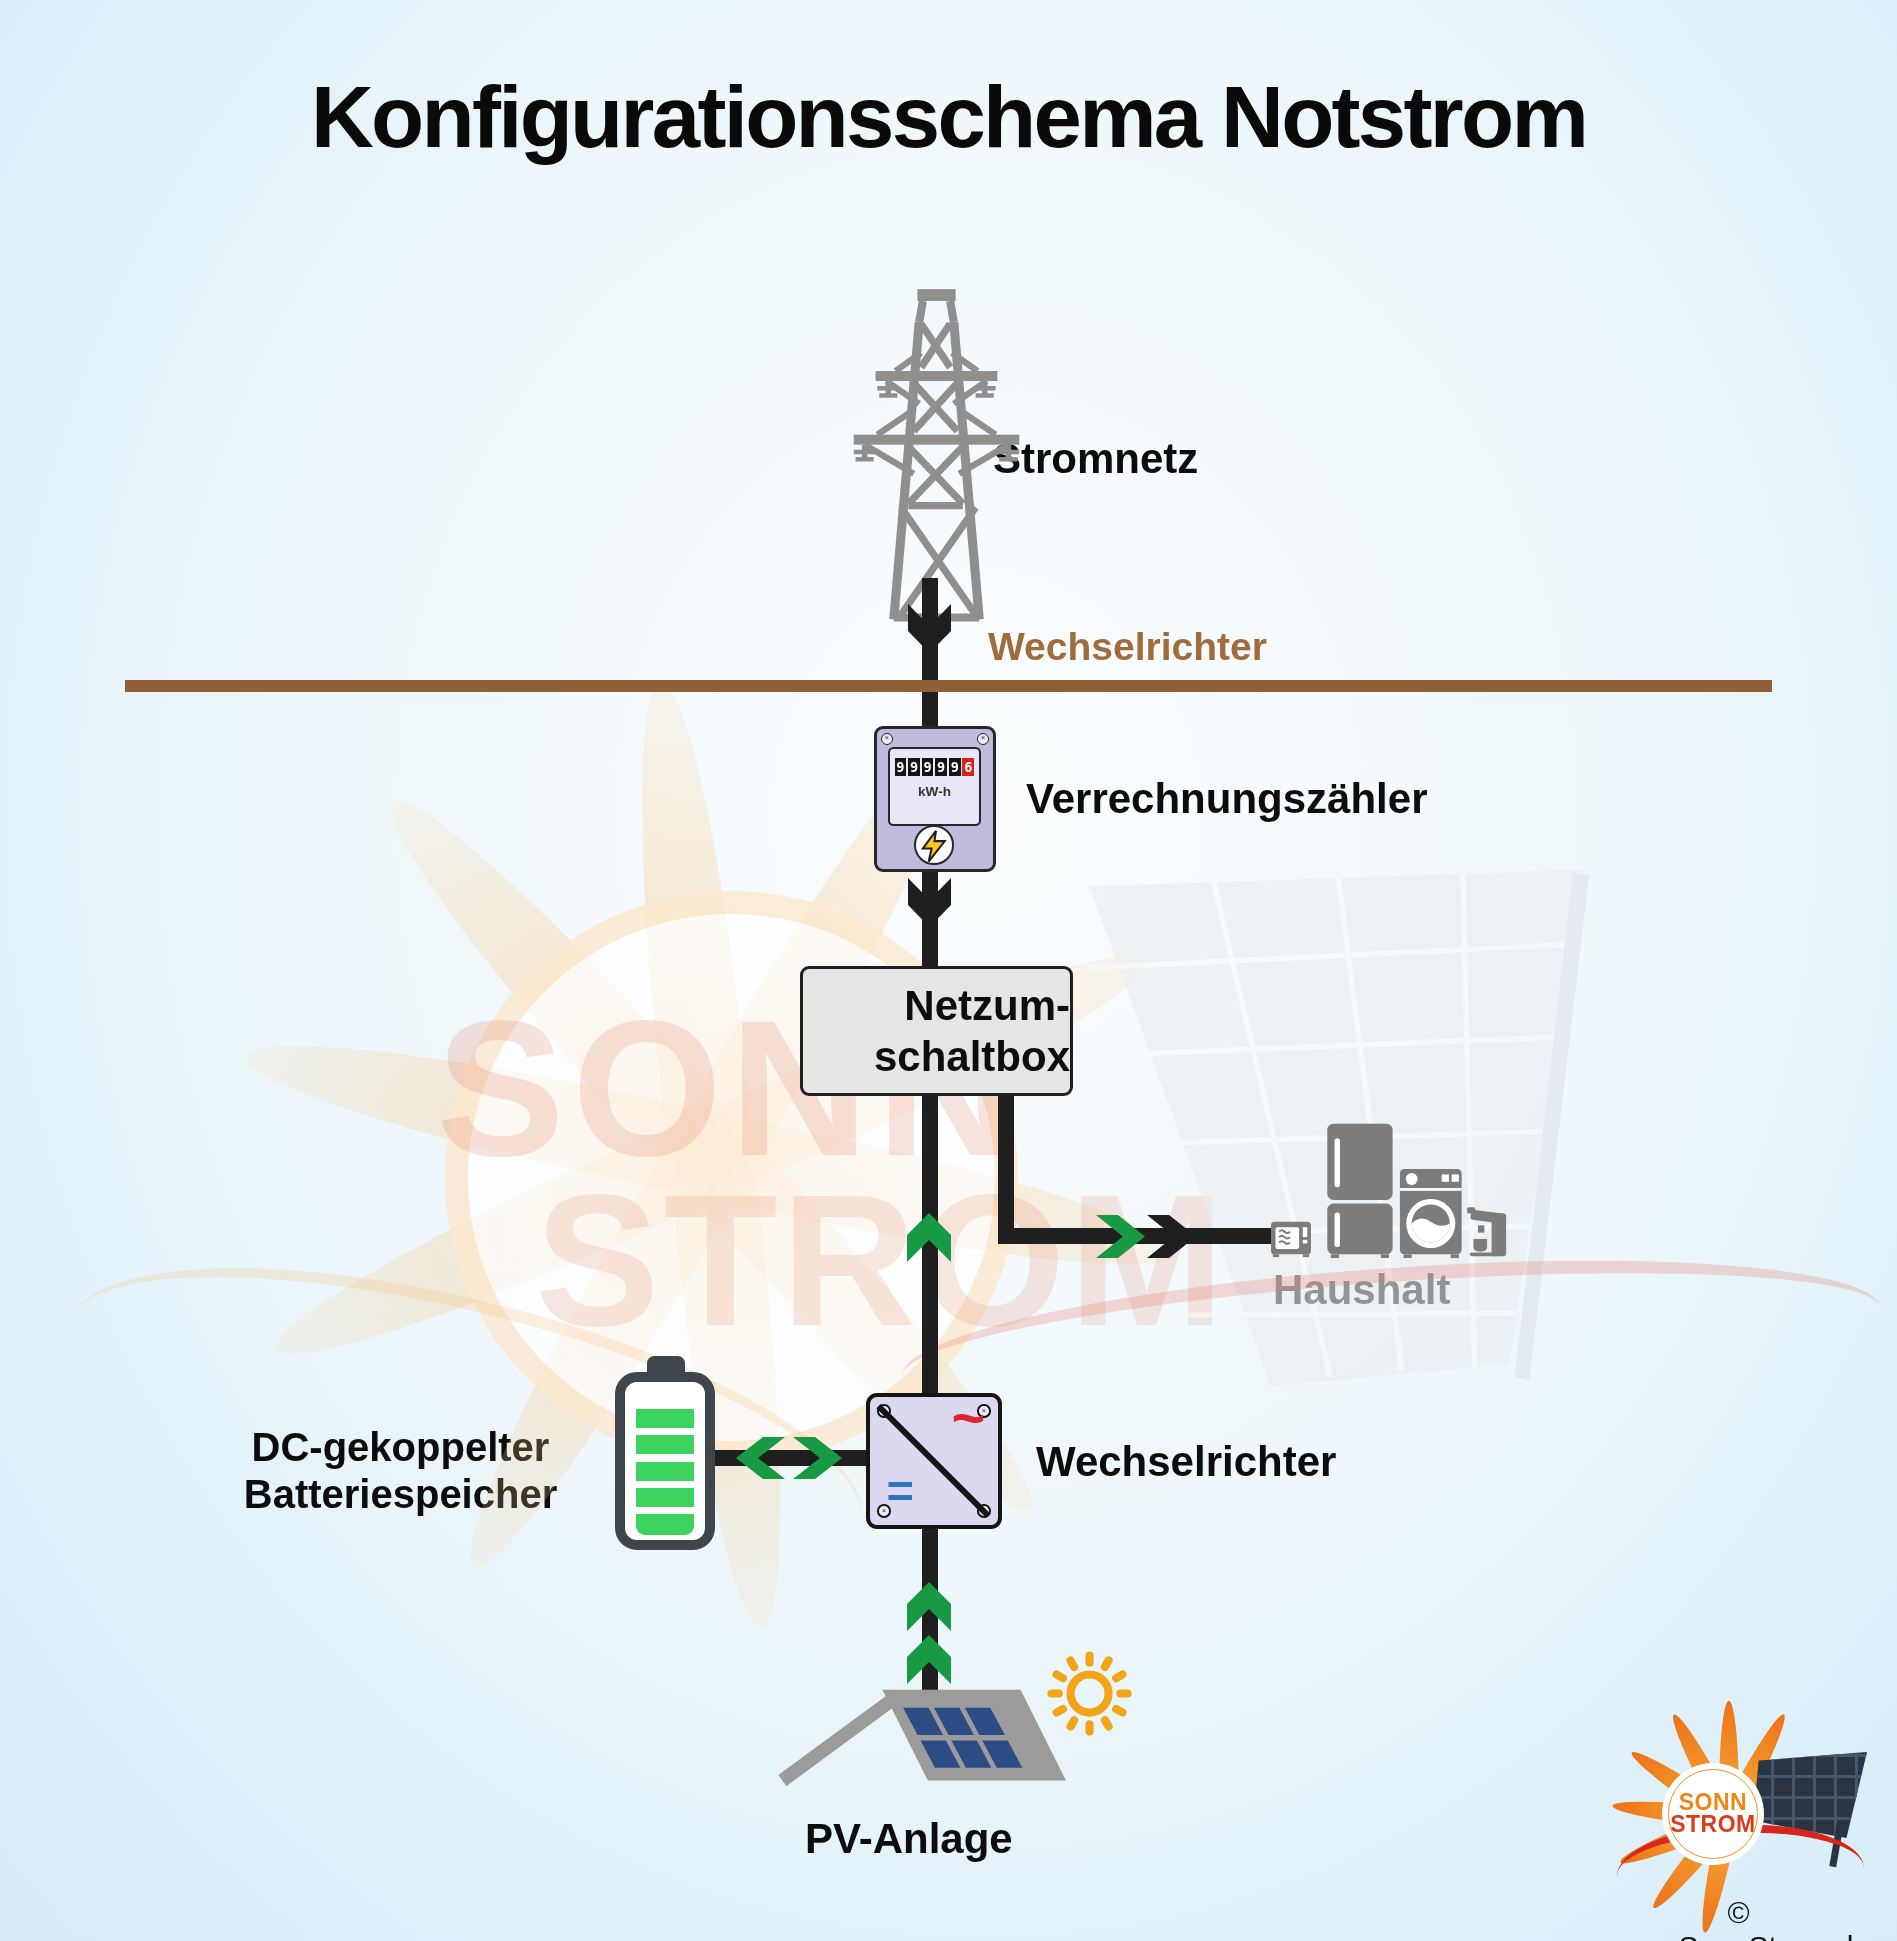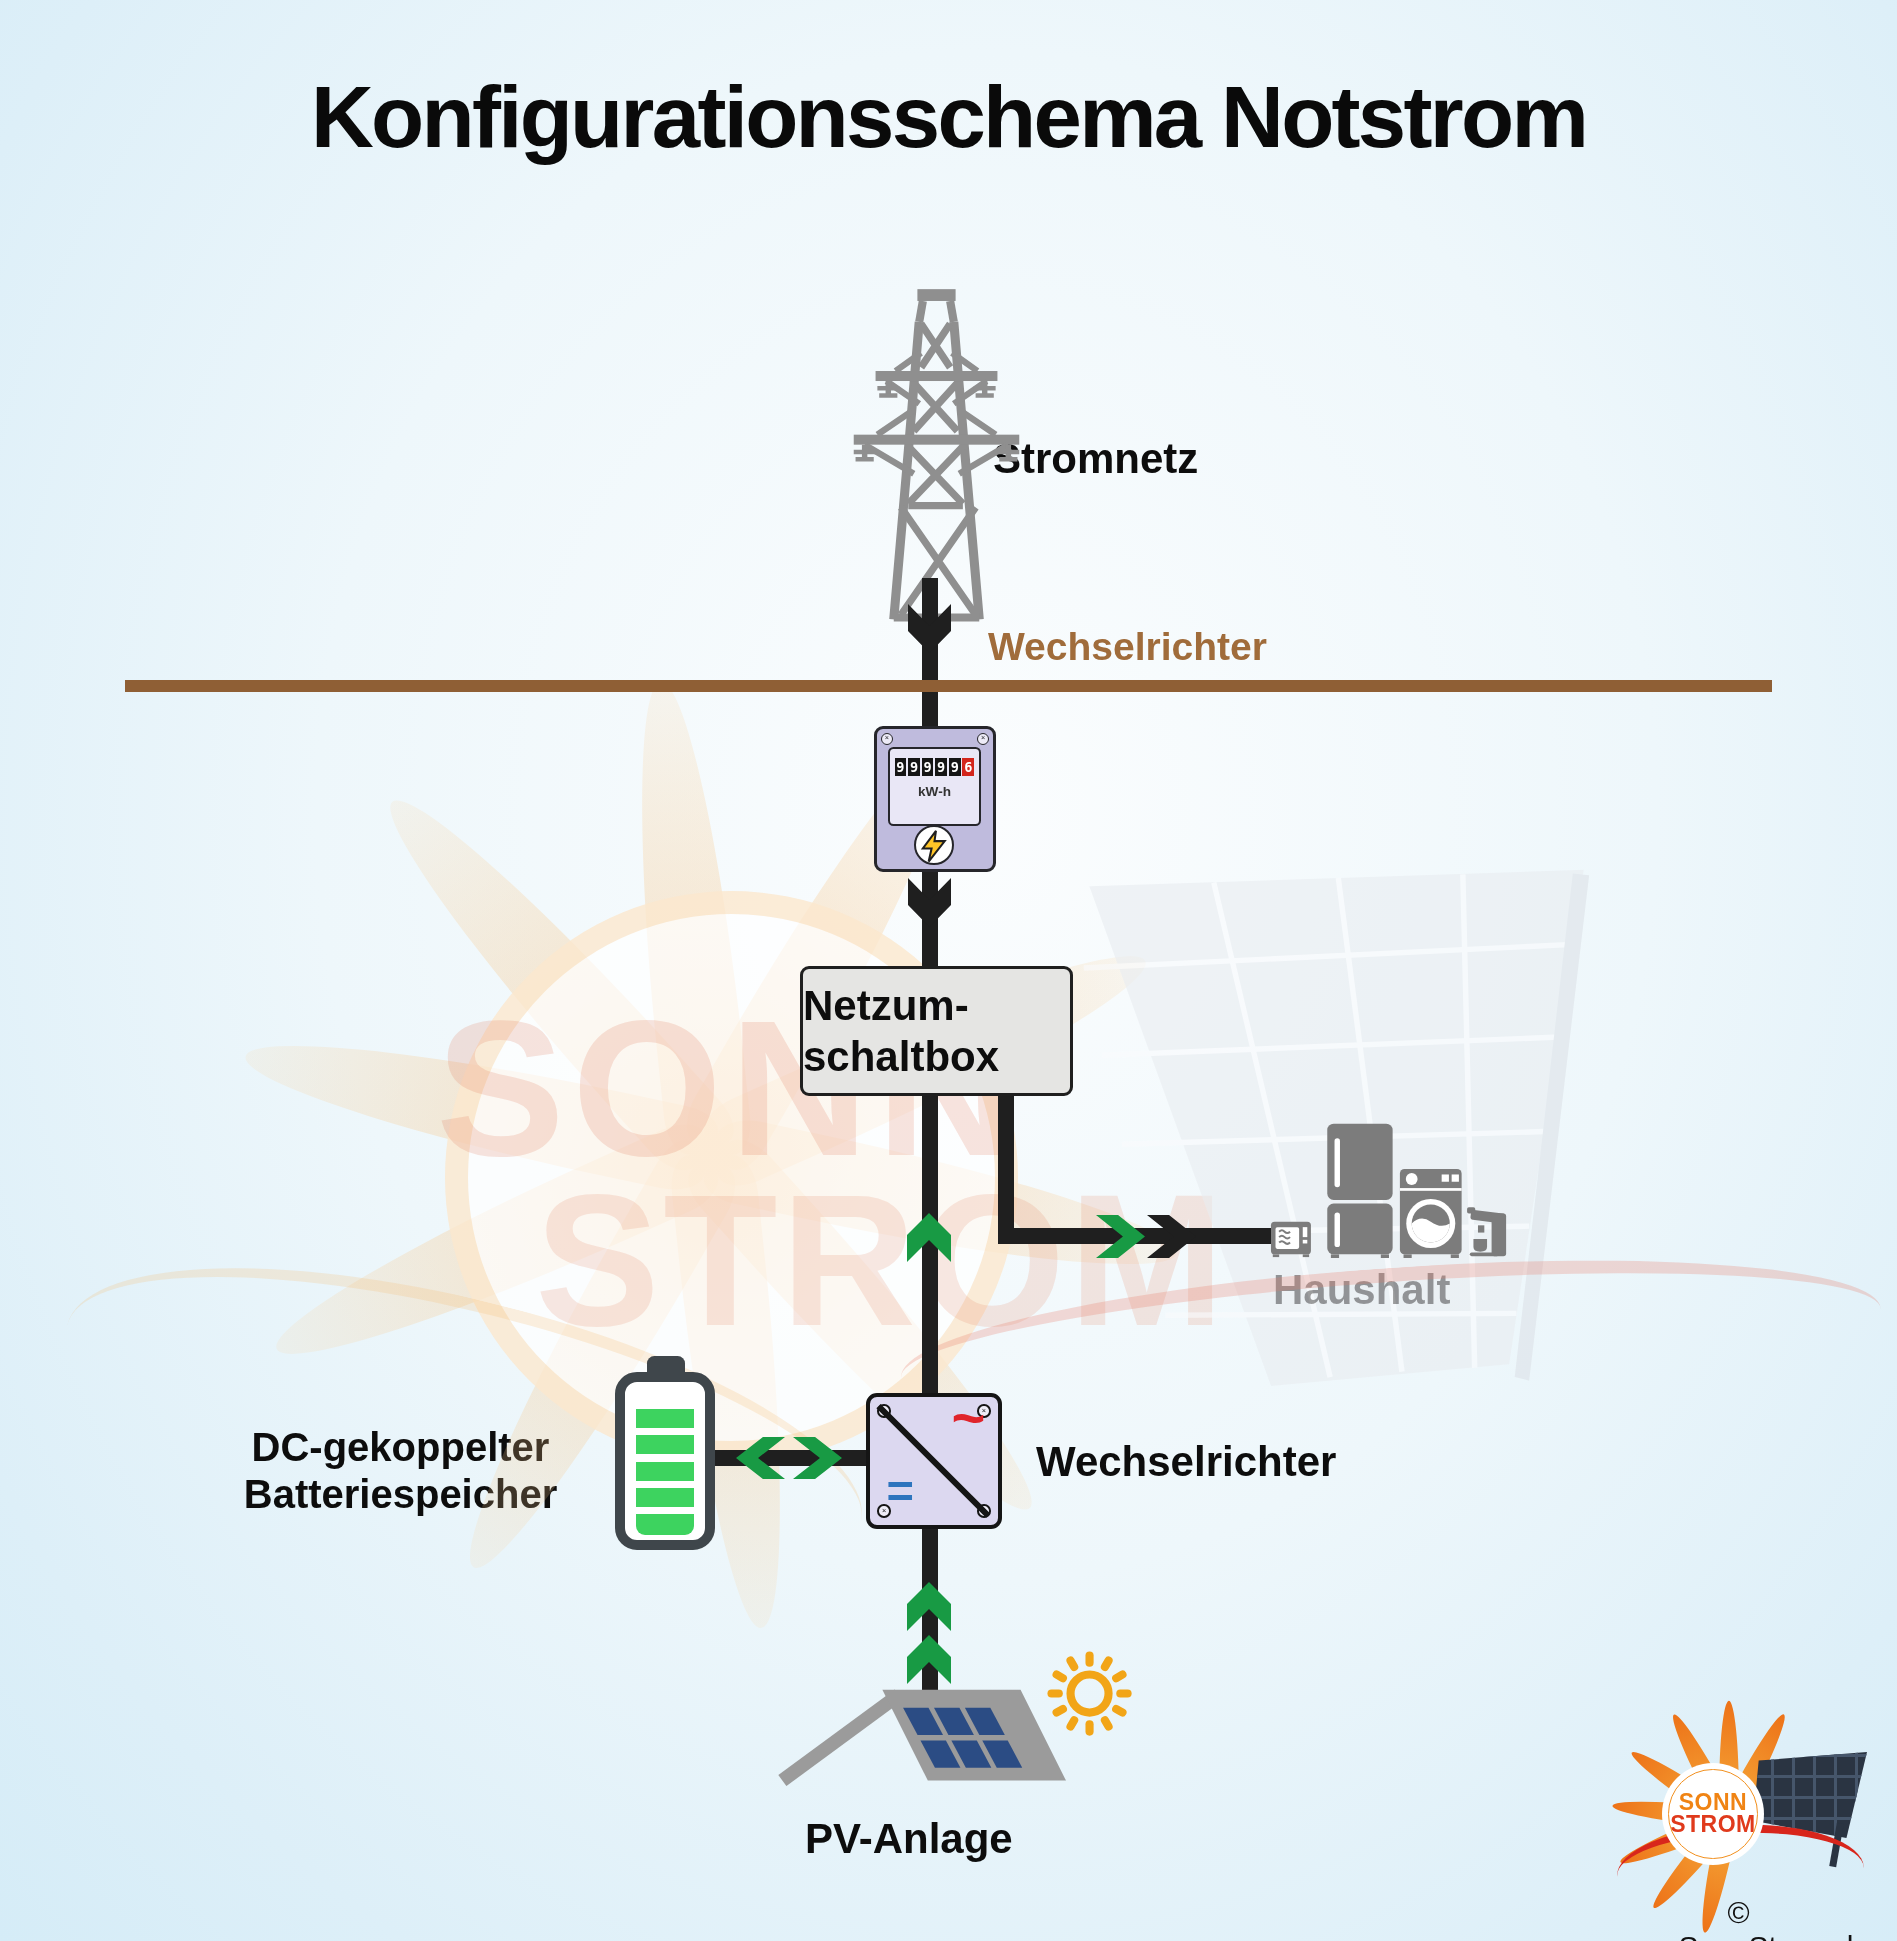--- a/index.html
+++ b/index.html
@@ -46,21 +46,21 @@
   .digit{width:11.8px;height:18px;background:#151515;color:#fff;font-family:"DejaVu Sans Mono",monospace;
     font-size:13.6px;font-weight:bold;text-align:center;line-height:19px;}
   .digit.red{background:#D3251C;}
   #meter-unit{position:absolute;left:0;top:35px;width:100%;text-align:center;font-size:13.6px;font-weight:bold;color:#333;}
   #meter-bolt{position:absolute;left:37px;top:96px;width:40px;height:40px;border-radius:50%;
     background:#fff;border:2.7px solid #26262B;box-sizing:border-box;}
 
   
   #switchbox{position:absolute;left:800px;top:966px;width:273px;height:130px;z-index:3;
     background:#E5E5E3;border:3.6px solid #1F1F1F;border-radius:9px;box-sizing:border-box;
-    display:flex;flex-direction:column;align-items:flex-start;justify-content:center;
+    display:flex;flex-direction:column;align-items:flex-end;justify-content:center;
     font-size:42px;font-weight:bold;color:#0d0d0d;line-height:51px;}
 
   
   #battery-cap{position:absolute;left:647px;top:1356px;width:38px;height:20px;background:#3F464B;border-radius:7.3px 7.3px 0 0;z-index:3;}
   #battery-body{position:absolute;left:615px;top:1372px;width:100px;height:178px;background:#fff;
     border:10px solid #3F464B;border-radius:22px;box-sizing:border-box;z-index:3;
     display:flex;flex-direction:column;align-items:center;padding-top:27px;gap:7.3px;}
   .bat-bar{width:58px;height:19px;background:#3DD35F;}
   .bat-bar:last-child{border-radius:0 0 9px 9px;height:21px;}
 
@@ -159,20 +159,21 @@
         <div class="digit red">6</div>
       </div>
       <div id="meter-unit">kW-h</div>
     </div>
     <div id="meter-bolt">
       <svg width="35" height="35" viewBox="0 0 24 24" style="margin:0.9px auto;">
         <polygon points="13,2 4,14 10,14 8,23 19,9 12,9" fill="#FFC527" stroke="#1F1F1F" stroke-width="1.4"></polygon>
       </svg>
     </div>
   </div>
+  <div class="nodelabel" style="left:1026px;top:775px;">Verrechnungszähler</div>
 
   <div class="line z2" style="left:922px;top:871px;width:15.5px;height:96px;"></div>
   <div class="chev down black z3" style="left:908px;top:878px;width:43px;height:49px;"></div>
 
   <div id="switchbox">
     <div>Netzum-</div>
     <div>schaltbox</div>
   </div>
 
   <div class="line z2" style="left:922px;top:1094px;width:15.5px;height:302px;"></div>

